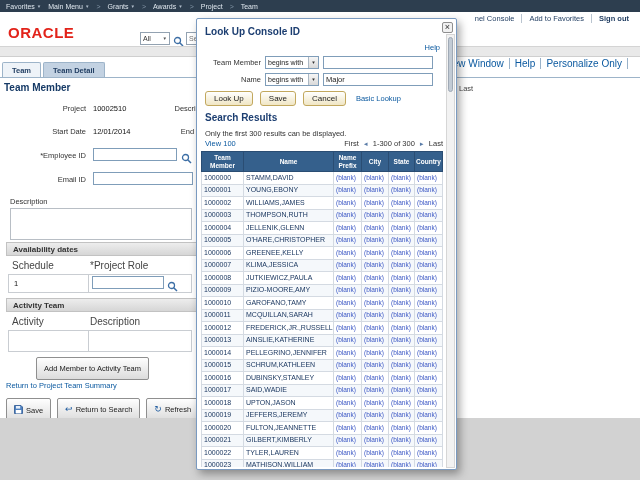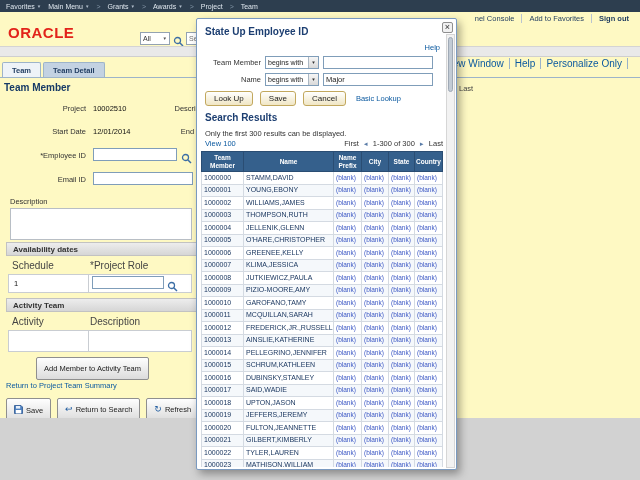--- a/index.html
+++ b/index.html
@@ -1,17 +1,17 @@
 <!DOCTYPE html>
 <html><head>
 <meta charset="utf-8">
 <style>
 *{margin:0;padding:0;box-sizing:border-box}
 body{background:#777;font-family:"Liberation Sans",sans-serif}
-.screen{position:relative;width:640px;height:480px;background:#fef9c3;overflow:hidden;font-family:"Liberation Sans",sans-serif}
+.screen{position:relative;width:640px;height:480px;background:#ffffff;overflow:hidden;font-family:"Liberation Sans",sans-serif}
 .abs{position:absolute}
 
 .topbar{left:0;top:0;width:640px;height:12px;background:#2d3e4f;color:#dfe7ee;font-size:7px;display:flex;align-items:center;padding:0 6px;gap:7px;white-space:nowrap}
 .bc-item{cursor:pointer}
 .bc-caret{font-size:4.5px;margin-left:2px;color:#aebbc8;display:inline-block;vertical-align:1px}
 .bc-sep{color:#8496a7}
 
 .hdr-links{right:4px;top:14px;display:flex;font-size:7.5px;color:#1d3a5f;align-items:center}
 .hdr-link{padding:0 7px;border-left:1px solid #b9c4cf;cursor:pointer}
 .hdr-link:first-child{border-left:none}
@@ -223,21 +223,21 @@
     <button class="btn-gray">
       <span class="ticon">↻</span>
       <span>Refresh</span>
     </button>
   </div>
 
   <div class="abs bottomgray"></div>
   <span class="abs last-frag">Last</span>
 
   <div class="abs modal">
-    <div class="m-title">State Up Employee ID</div>
+    <div class="m-title">Look Up Console ID</div>
     <div class="m-close">×</div>
     <div class="m-help">Help</div>
 
     <div class="m-row r1">
       <span class="m-label">Team Member</span>
       <span class="m-select">
         <span>begins with</span>
         <span class="dd">▼</span>
       </span>
       <input class="m-input" value="" style="">

